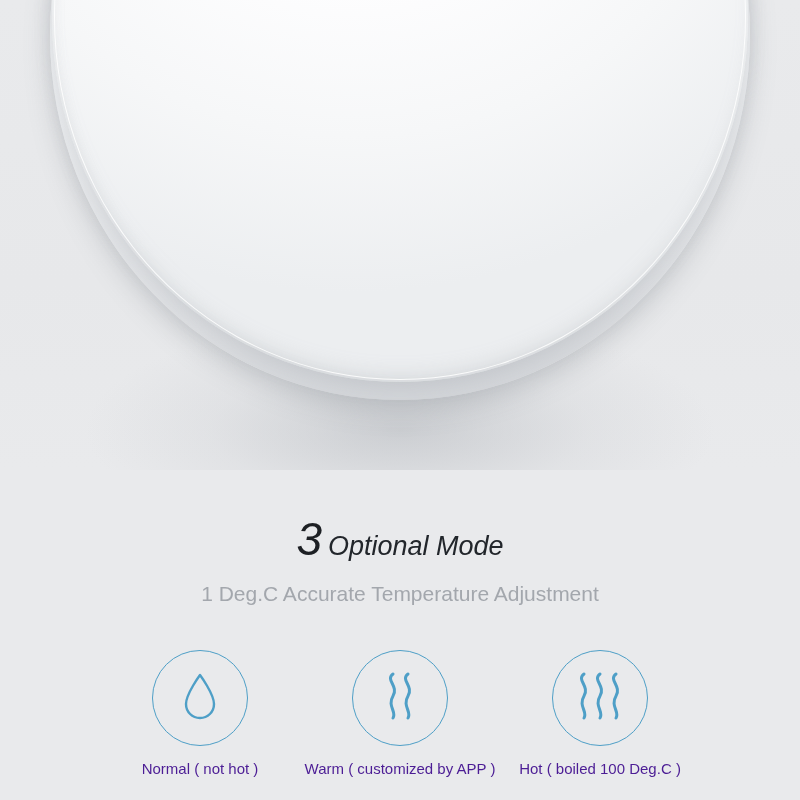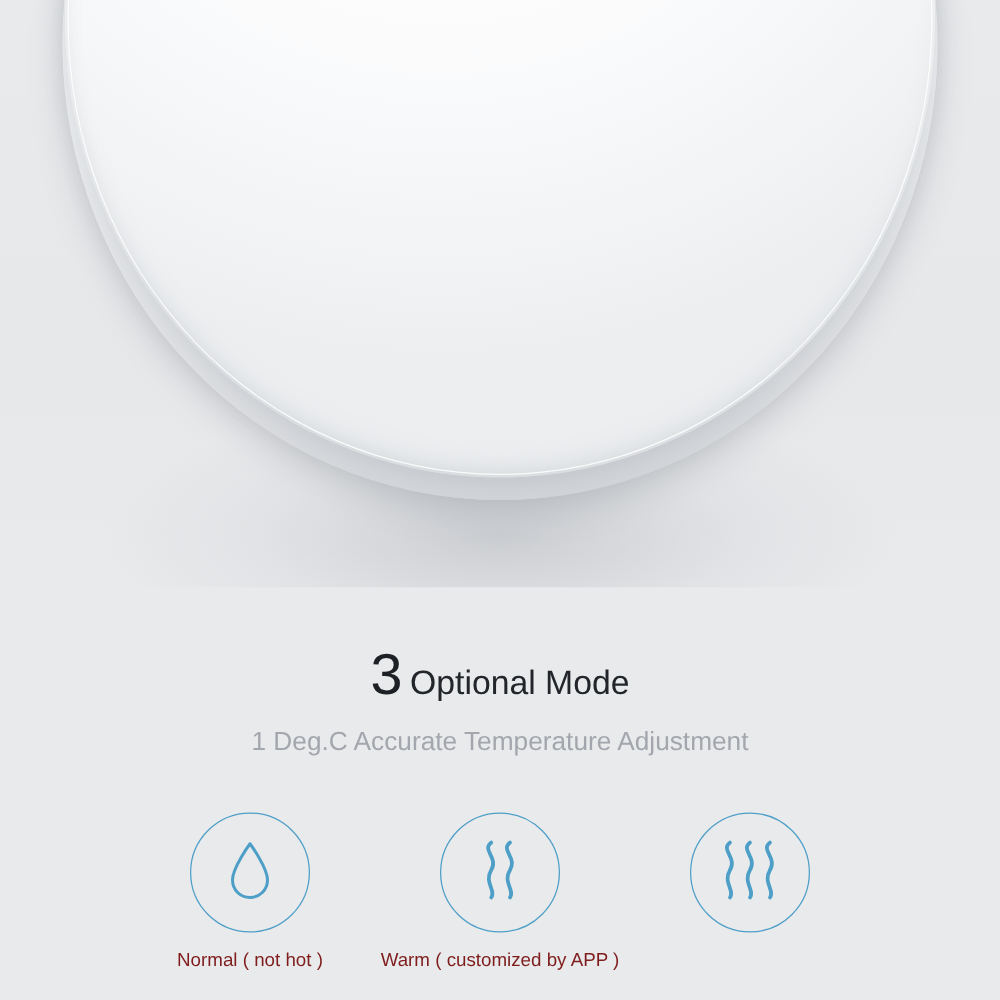--- a/index.html
+++ b/index.html
@@ -73,20 +73,21 @@
     width: 800px;
     height: 330px;
     background: #e9eaec;
   }
   #headline {
     position: absolute;
     left: 0; top: 42px;
     width: 800px;
     text-align: center;
     white-space: nowrap;
+    font-style: italic;
   }
   #headline-number {
     font-size: 46px;
     color: #1d2024;
     font-family: "Liberation Sans", sans-serif;
     vertical-align: baseline;
   }
   #headline-text {
     font-size: 27px;
     color: #22262b;
@@ -124,21 +125,21 @@
     border-radius: 50%;
     border: 1.6px solid #4e9fc7;
     box-sizing: border-box;
     display: flex;
     align-items: center;
     justify-content: center;
   }
   .feature-label {
     margin-top: 14px;
     font-size: 15px;
-    color: #7f1d1d;
+    color: #4c1d95;
     font-family: "Liberation Sans", sans-serif;
     white-space: nowrap;
   }
 </style>
 </head>
 <body>
 
 <div id="product-area">
 
   <div id="device-body"></div>
@@ -198,16 +199,17 @@
     <div class="feature-item">
       <div class="feature-circle">
         <span>
           <svg width="58" height="56" viewBox="0 0 58 56">
             <path d="M13 6 C5 12 19 18 13 28 C7 38 17 44 13 50" fill="none" stroke="#4e9fc7" stroke-width="3" stroke-linecap="round"></path>
             <path d="M29 6 C21 12 35 18 29 28 C23 38 33 44 29 50" fill="none" stroke="#4e9fc7" stroke-width="3" stroke-linecap="round"></path>
             <path d="M45 6 C37 12 51 18 45 28 C39 38 49 44 45 50" fill="none" stroke="#4e9fc7" stroke-width="3" stroke-linecap="round"></path>
           </svg>
         </span>
       </div>
+      <div class="feature-label">Hot ( boiled 100 Deg.C )</div>
     </div>
 
   </div>
 </div>
 
 </body></html>

